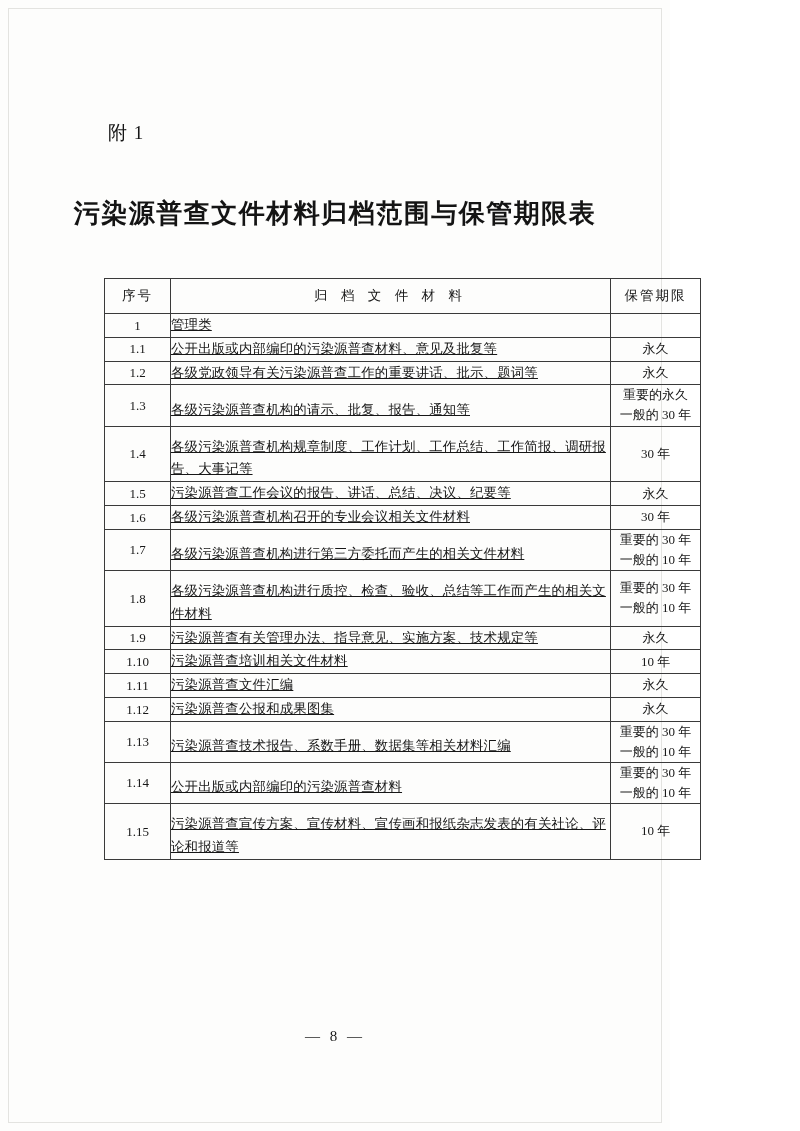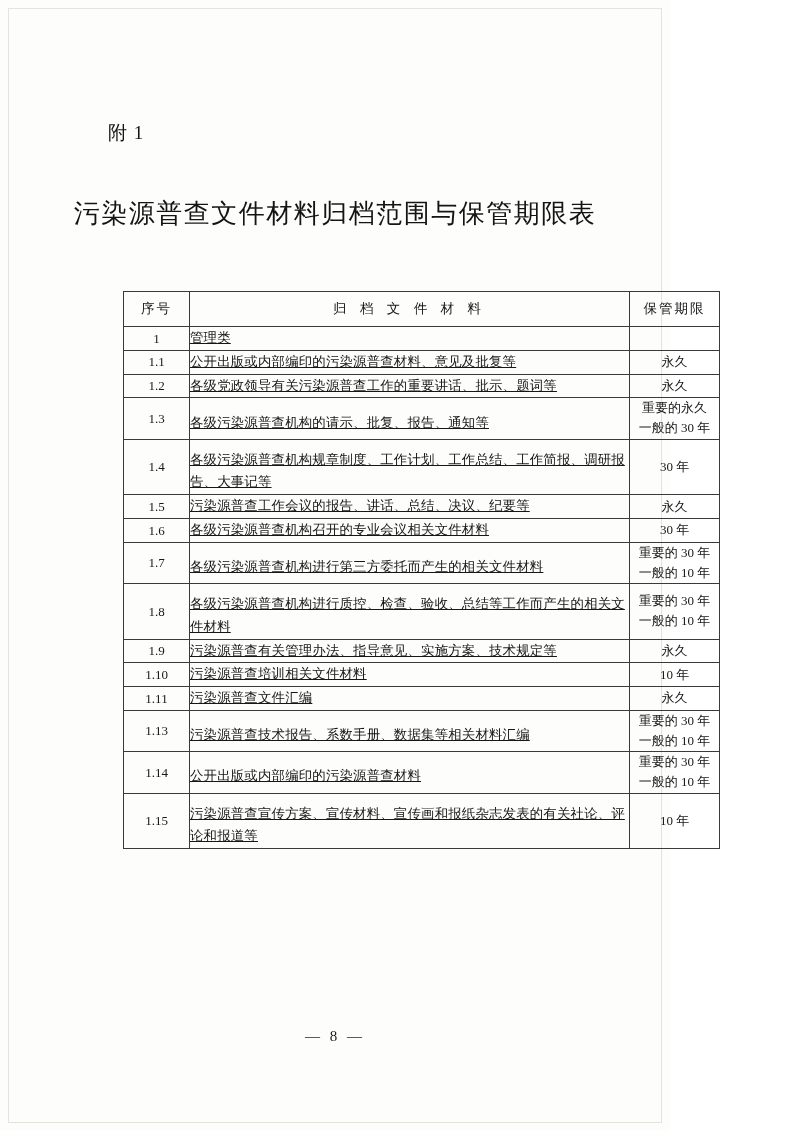--- a/index.html
+++ b/index.html
@@ -37,31 +37,30 @@
     letter-spacing: 1px;
     color: #161616;
     font-family: "Liberation Serif", "DejaVu Serif", serif;
   }
   .doc-title {
     position: absolute;
     left: 0; right: 0;
     top: 196px;
     text-align: center;
     font-size: 26px;
-    font-weight: normal;
+    font-weight: bold;
     letter-spacing: 1.5px;
     color: #141414;
     font-family: "DejaVu Serif", "Liberation Serif", serif;
   }
   .table-wrap {
     position: absolute;
-    left: 123px;
+    left: 104px;
     top: 278px;
     width: 596px;
-    margin-top: 13px;
   }
   table.archive {
     border-collapse: collapse;
     width: 596px;
     table-layout: fixed;
     font-size: 13.2px;
   }
   table.archive col.c-seq { width: 66px; }
   table.archive col.c-mat { width: 440px; }
   table.archive col.c-ret { width: 90px; }
@@ -219,20 +218,27 @@
             <span>10 年</span>
           </td>
         </tr>
         <tr>
           <td class="seq">1.11</td>
           <td class="mat">污染源普查文件汇编</td>
           <td class="ret">
             <span>永久</span>
           </td>
         </tr>
+        <tr>
+          <td class="seq">1.12</td>
+          <td class="mat">污染源普查公报和成果图集</td>
+          <td class="ret">
+            <span>永久</span>
+          </td>
+        </tr>
         <tr class="row-tall">
           <td class="seq">1.13</td>
           <td class="mat">污染源普查技术报告、系数手册、数据集等相关材料汇编</td>
           <td class="ret">
             <span>重要的 30 年</span>
             <span class="l2">一般的 10 年</span>
           </td>
         </tr>
         <tr class="row-tall">
           <td class="seq">1.14</td>

